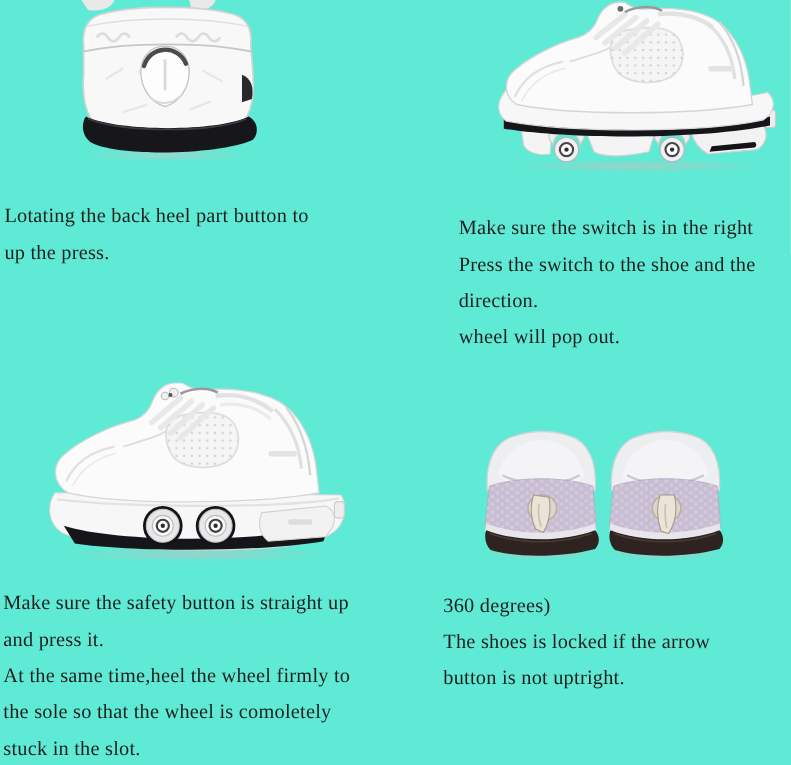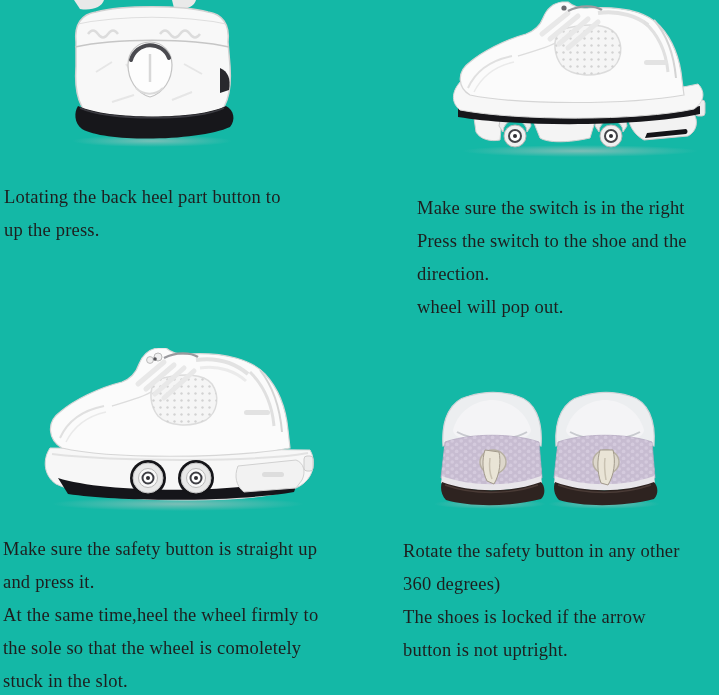--- a/index.html
+++ b/index.html
@@ -1,17 +1,17 @@
 <!DOCTYPE html>
 <html><head>
 <meta charset="utf-8">
 <style>
   html,body{margin:0;padding:0;background:#ffffff;}
   #stage{
-    position:relative;width:719px;height:695px;background:#14b8a6;overflow:hidden;
+    position:relative;width:719px;height:695px;background:#5eead4;overflow:hidden;
     font-family:"Liberation Serif","DejaVu Serif",serif;color:#1e1e1e;
   }
   .photo{position:absolute;}
   .photo svg{display:block;}
   .caption{position:absolute;font-size:18.5px;line-height:33px;letter-spacing:.2px;}
   .caption .line{white-space:nowrap;}
 </style>
 </head>
 <body>
 
@@ -258,19 +258,18 @@
 
   <div class="caption" style="left:3px;top:533px;width:400px;">
     <div class="line">Make sure the safety button is straight up</div>
     <div class="line">and press it.</div>
     <div class="line">At the same time,heel the wheel firmly to</div>
     <div class="line">the sole so that the wheel is comoletely</div>
     <div class="line">stuck in the slot.</div>
   </div>
 
   <div class="caption" style="left:403px;top:535px;width:316px;">
-    <div class="line">Rotate the safety button in any other</div>
     <div class="line">360 degrees)</div>
     <div class="line">The shoes is locked if the arrow</div>
     <div class="line">button is not uptright.</div>
   </div>
 
 </div>
 
 </body></html>

